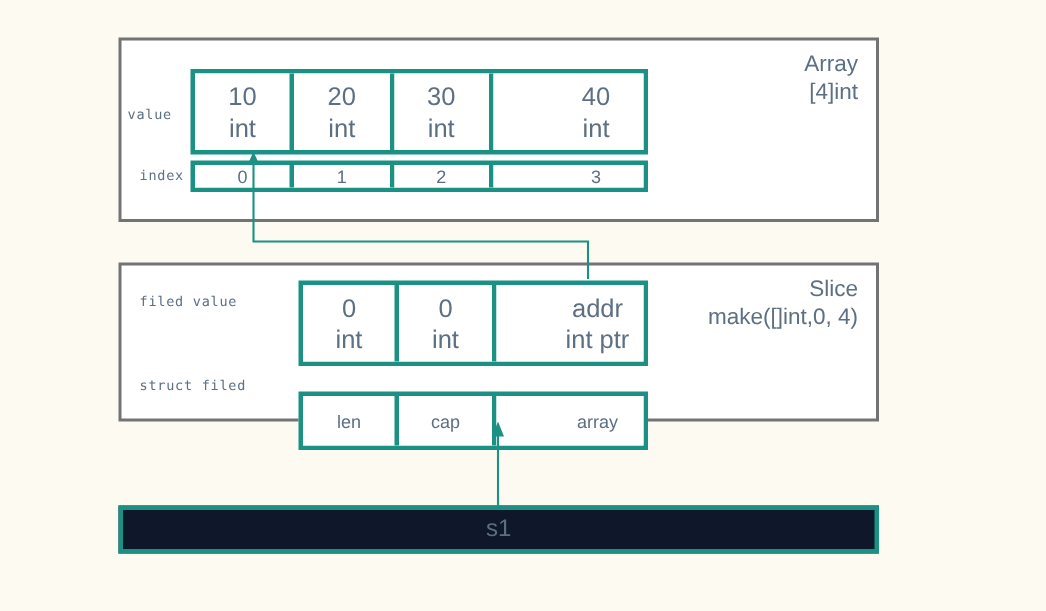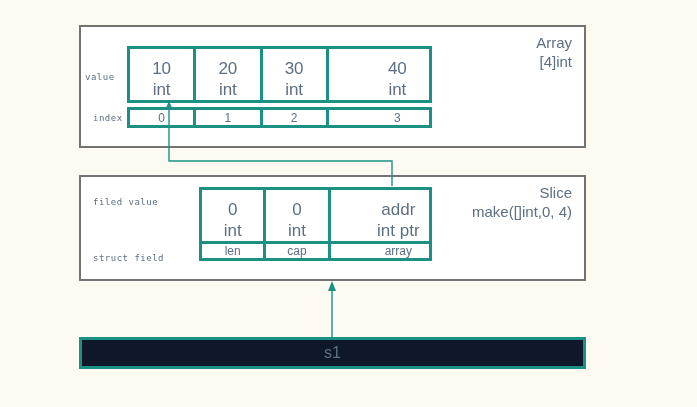--- a/index.html
+++ b/index.html
@@ -57,21 +57,21 @@
     background: #ffffff;
     display: flex;
   }
   .strip > .cell {
     box-sizing: border-box;
     flex: 1 1 0;
     border-right: 3px solid #1b9184;
     display: flex;
     flex-direction: column;
     align-items: center;
-    justify-content: flex-end;
+    justify-content: center;
     color: #5d6f83;
     background: #ffffff;
   }
   .strip > .cell:last-child {
     border-right: none;
     padding-left: 37px;
   }
 
   .strip.value-strip > .cell {
     font-size: 17px;
@@ -153,38 +153,38 @@
 
   <div class="panel" id="slice-panel" style="left:79px; top:175px; width:507px; height:106px;">
 
     <div class="caption">
       <div>Slice</div>
       <div>make([]int,0, 4)</div>
     </div>
 
     <div class="row-label" style="left:12px; top:20px;">filed value</div>
 
-    <div class="row-label" style="left:12px; top:76px;">struct field</div>
+    <div class="row-label" style="left:12px; top:76px;">struct filed</div>
 
     <div class="strip value-strip" style="left:118px; top:10px; width:233px; height:57px;">
       <div class="cell">
         <span class="v1">0</span>
         <span class="v2">int</span>
       </div>
       <div class="cell">
         <span class="v1">0</span>
         <span class="v2">int</span>
       </div>
       <div class="cell">
         <span class="v1">addr</span>
         <span class="v2">int ptr</span>
       </div>
     </div>
 
-    <div class="strip index-strip" style="left:118px; top:64px; width:233px; height:20px;">
+    <div class="strip index-strip" style="left:118px; top:84px; width:233px; height:39px;">
       <div class="cell">len</div>
       <div class="cell">cap</div>
       <div class="cell">array</div>
     </div>
   </div>
 
   <div class="varbox" style="left:79px; top:337px; width:507px; height:32px;">
     <span>s1</span>
   </div>
 

